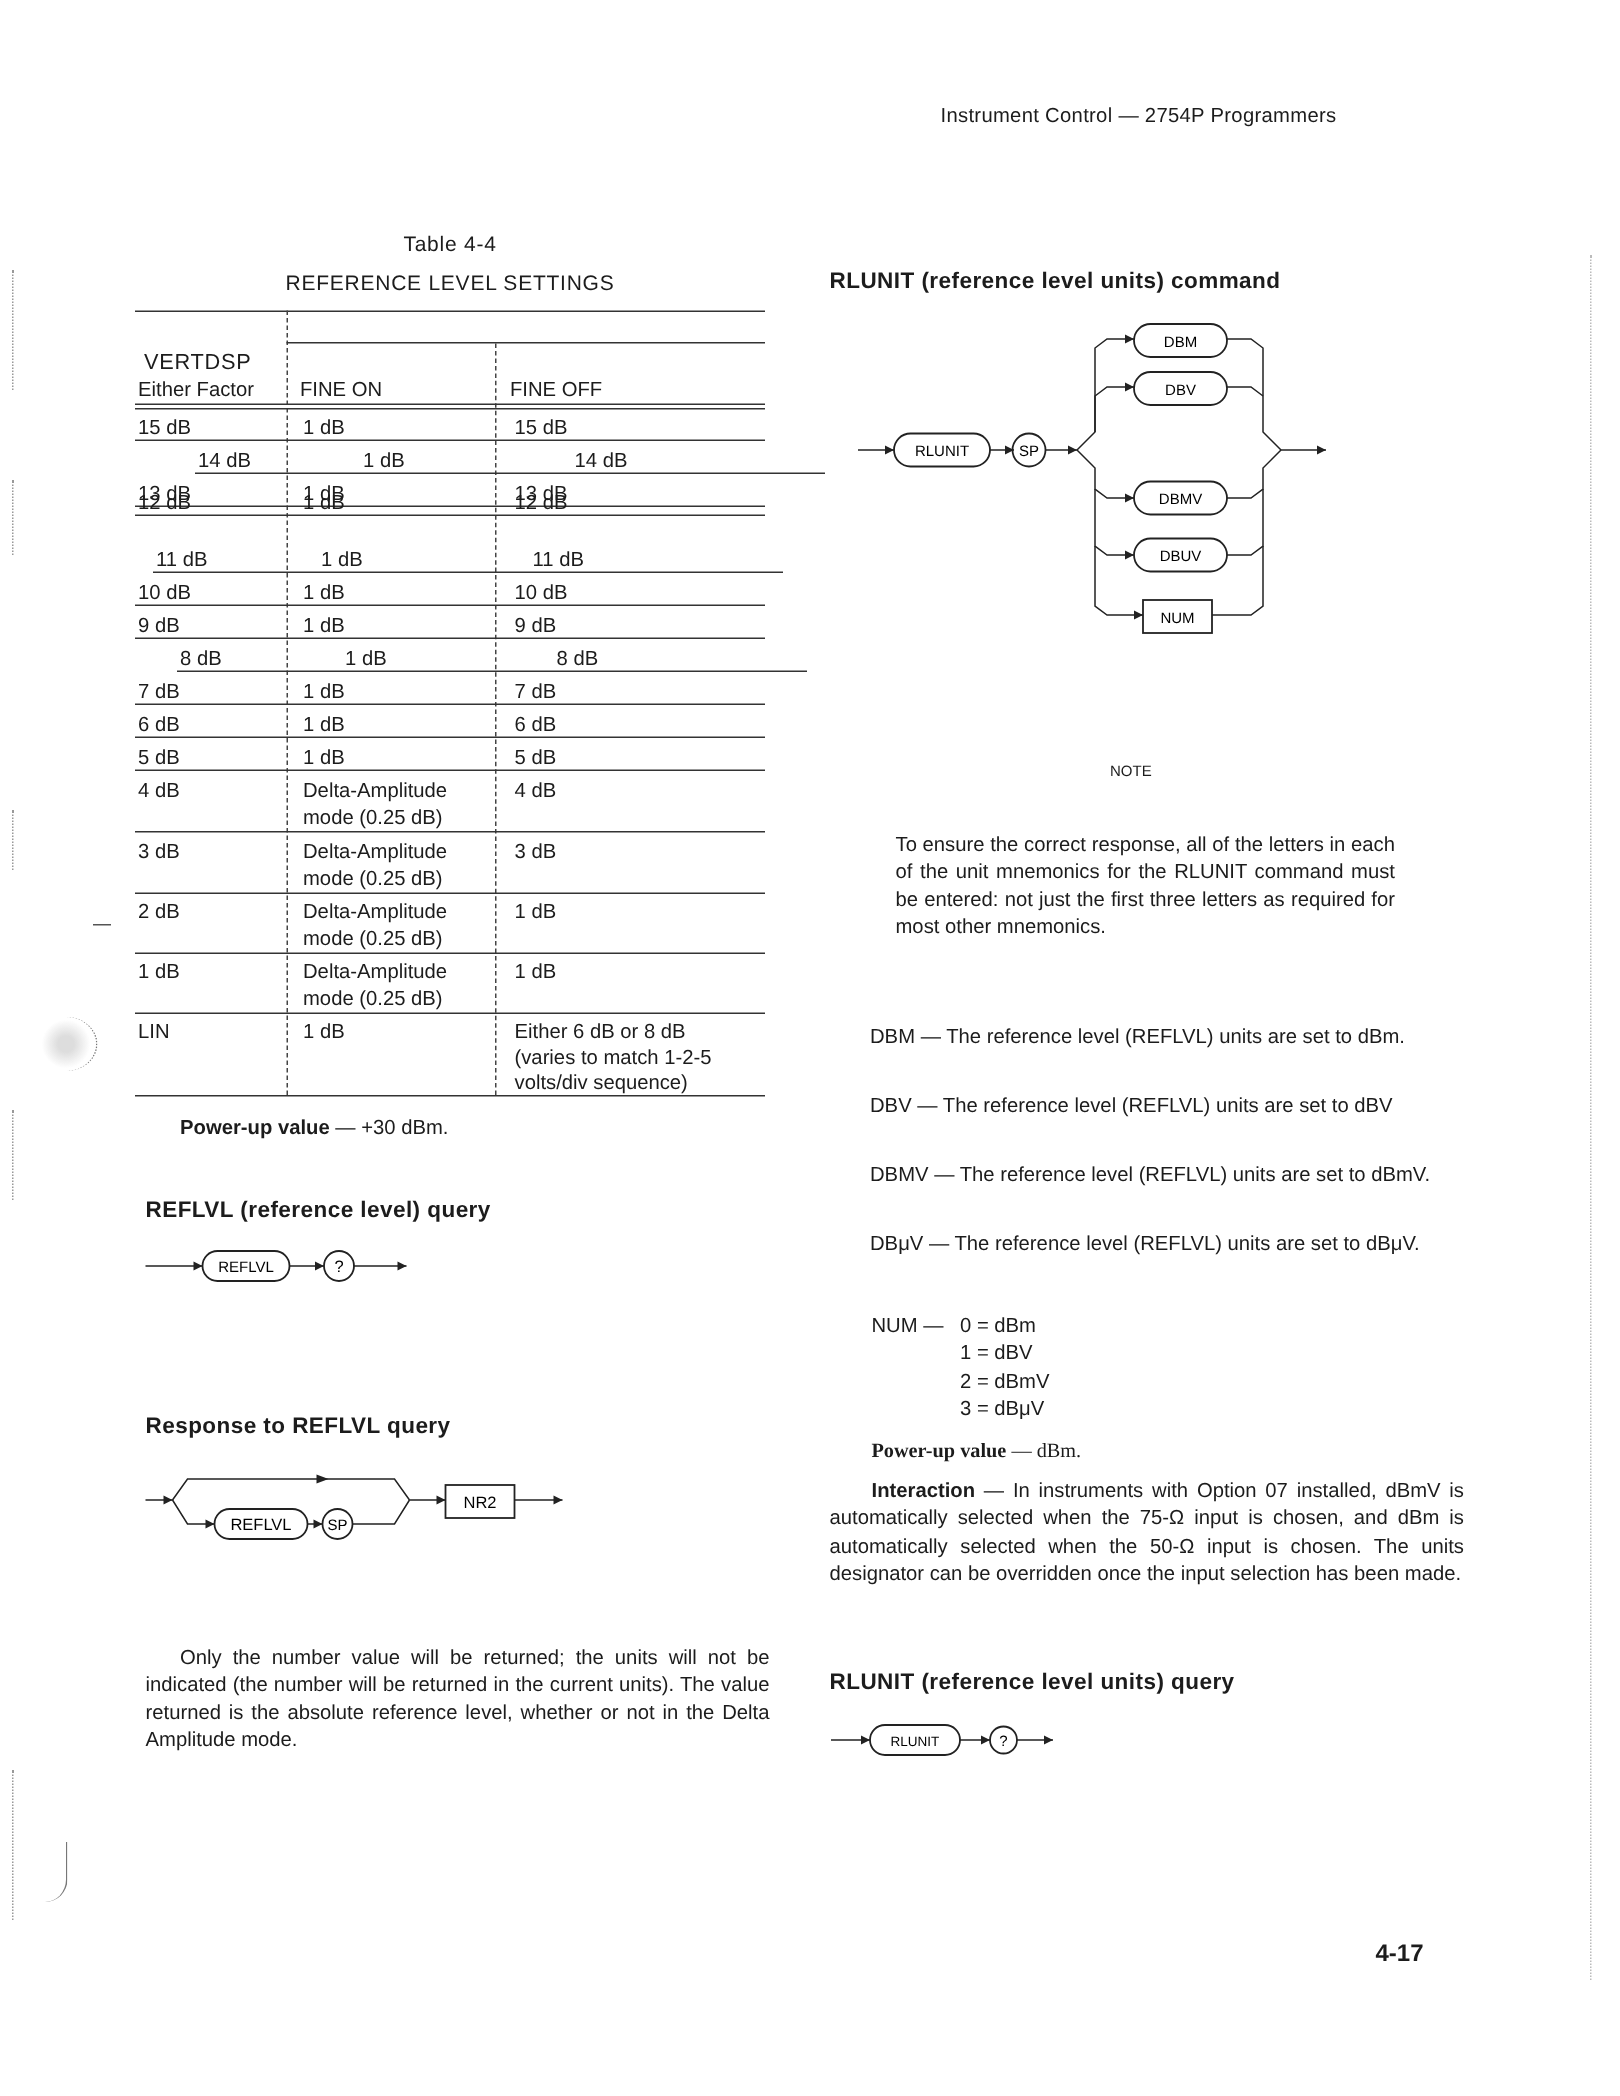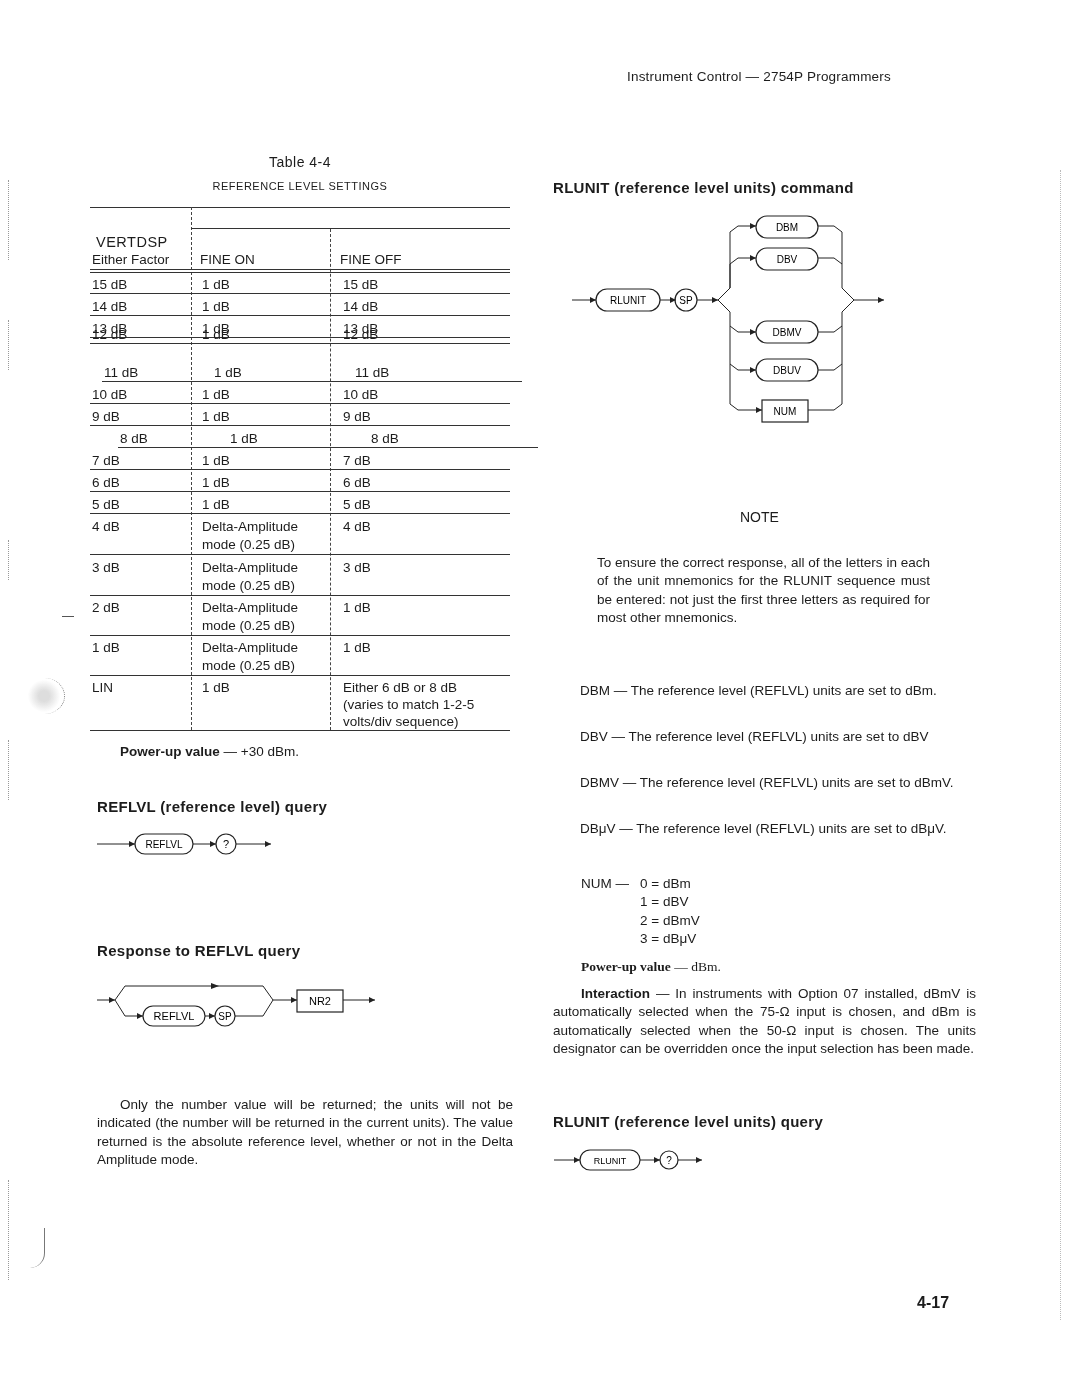--- a/index.html
+++ b/index.html
@@ -30,40 +30,40 @@
   .diagram text { font-family: "Liberation Sans", sans-serif; }
   .page-num { font-size: 16px; font-weight: bold; }
   .num-list { font-size: 13.5px; line-height: 18.3px; }
 </style>
 </head>
 <body>
 
 <div class="abs hdr" style="left:627px; top:69px;">Instrument Control — 2754P Programmers</div>
 
 <div class="abs tcap" style="left:90px; top:154px; width:420px;">Table 4-4</div>
-<div class="abs tcap" style="left:90px; top:180px; width:420px; font-size:11px;">REFERENCE LEVEL SETTINGS</div>
+<div class="abs tcap" style="left:90px; top:180px; width:420px; font-size:14px;">REFERENCE LEVEL SETTINGS</div>
 
 <div class="tbl">
   <div class="top-rule"></div>
   <div class="vline" style="left:101px; top:0; height:523px;"></div>
   <div class="vline" style="left:240px; top:22px; height:501px;"></div>
   <div class="sub-rule" style="top:21px;"></div>
 
   <div class="abs" style="left:6px; top:27px; font-size:14.5px; letter-spacing:0.5px;">VERTDSP</div>
   <div class="abs" style="left:2px; top:45px;">Either Factor</div>
   <div class="abs" style="left:110px; top:45px;">FINE ON</div>
   <div class="abs" style="left:250px; top:45px;">FINE OFF</div>
   <div class="dbl-rule" style="top:62px;"></div>
 
   <div class="row" style="top:66px; height:20px;">
     <span class="cell c1">15 dB</span>
     <span class="cell c2">1 dB</span>
     <span class="cell c3">15 dB</span>
   </div>
-  <div class="row" style="top:88px; height:20px;">
+  <div class="row" style="top:88px; height:20px;margin-left:40px;">
     <span class="cell c1">14 dB</span>
     <span class="cell c2">1 dB</span>
     <span class="cell c3">14 dB</span>
   </div>
   <div class="row" style="top:110px; height:20px;">
     <span class="cell c1">13 dB</span>
     <span class="cell c2">1 dB</span>
     <span class="cell c3">13 dB</span>
   </div>
   <div class="row" style="top:116px; height:20px;">
@@ -223,22 +223,22 @@
 
   <path d="M248,14 L264,14 L272,20 L272,76 L284,88" fill="none" stroke="#222" stroke-width="1"></path>
   <path d="M248,46 L264,46 L272,52" fill="none" stroke="#222" stroke-width="1"></path>
   <path d="M248,120 L264,120 L272,114 L272,100 L284,88" fill="none" stroke="#222" stroke-width="1"></path>
   <path d="M248,158 L264,158 L272,152 L272,114" fill="none" stroke="#222" stroke-width="1"></path>
   <path d="M238,198 L264,198 L272,192 L272,152" fill="none" stroke="#222" stroke-width="1"></path>
   <line x1="284" y1="88" x2="314" y2="88" stroke="#222" stroke-width="1"></line>
   <polygon points="308,85 314,88 308,91" fill="#222"></polygon>
 </svg>
 
-<div class="abs" style="left:740px; top:509px; font-size:14px;">NOTE</div>
-<div class="abs body" style="left:597px; top:554px; width:333px;">To ensure the correct response, all of the letters in each of the unit mnemonics for the RLUNIT sequence must be entered: not just the first three letters as required for most other mnemonics.</div>
+<div class="abs" style="left:740px; top:509px; font-size:10px;">NOTE</div>
+<div class="abs body" style="left:597px; top:554px; width:333px;">To ensure the correct response, all of the letters in each of the unit mnemonics for the RLUNIT command must be entered: not just the first three letters as required for most other mnemonics.</div>
 
 <div class="abs body" style="left:553px; top:682px; width:423px; text-indent:27px;"><b style="font-weight:normal">DBM</b><span> — The reference level (REFLVL) units are set to dBm.</span></div>
 <div class="abs body" style="left:553px; top:728px; width:423px; text-indent:27px;"><b style="font-weight:normal">DBV</b><span> — The reference level (REFLVL) units are set to dBV</span></div>
 <div class="abs body" style="left:553px; top:774px; width:423px; text-indent:27px;"><b style="font-weight:normal">DBMV</b><span> — The reference level (REFLVL) units are set to dBmV.</span></div>
 <div class="abs body" style="left:553px; top:820px; width:423px; text-indent:27px;"><b style="font-weight:normal">DBμV</b><span> — The reference level (REFLVL) units are set to dBμV.</span></div>
 
 <div class="abs num-list" style="left:581px; top:875px;"><span>NUM</span><span> —</span></div>
 <div class="abs num-list" style="left:640px; top:875px;">
   <div>0 = dBm</div>
   <div>1 = dBV</div>

